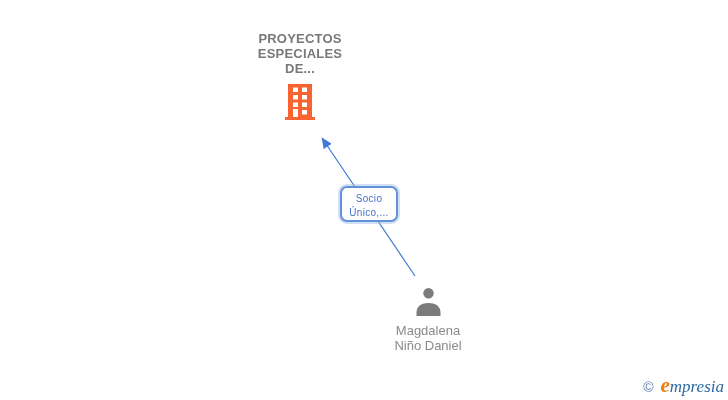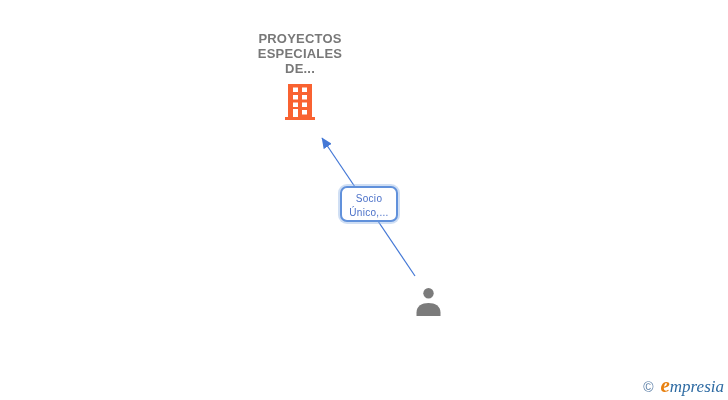--- a/index.html
+++ b/index.html
@@ -147,20 +147,22 @@
   <div id="edge-label-box">
     <div id="edge-label" class="multiline">Socio
 Único,...</div>
   </div>
 
   <div id="person-node">
     <svg id="person-icon" width="27" height="28" viewBox="0 0 27 28" xmlns="http://www.w3.org/2000/svg">
       <circle cx="13.5" cy="5.2" r="5.2" fill="#7B7B7B"></circle>
       <path d="M1.5 28 v-3.5 c0 -6.5 5.5 -9.5 12 -9.5 s12 3 12 9.5 V28 z" fill="#7B7B7B"></path>
     </svg>
+    <div id="person-label" class="multiline">Magdalena
+Niño Daniel</div>
   </div>
 
   <div id="brand-logo">
     <span id="copyright-icon">©</span>
     <span id="logo-text-initial">e</span>
     <span id="logo-text-rest">mpresia</span>
   </div>
 
 </div>
 

